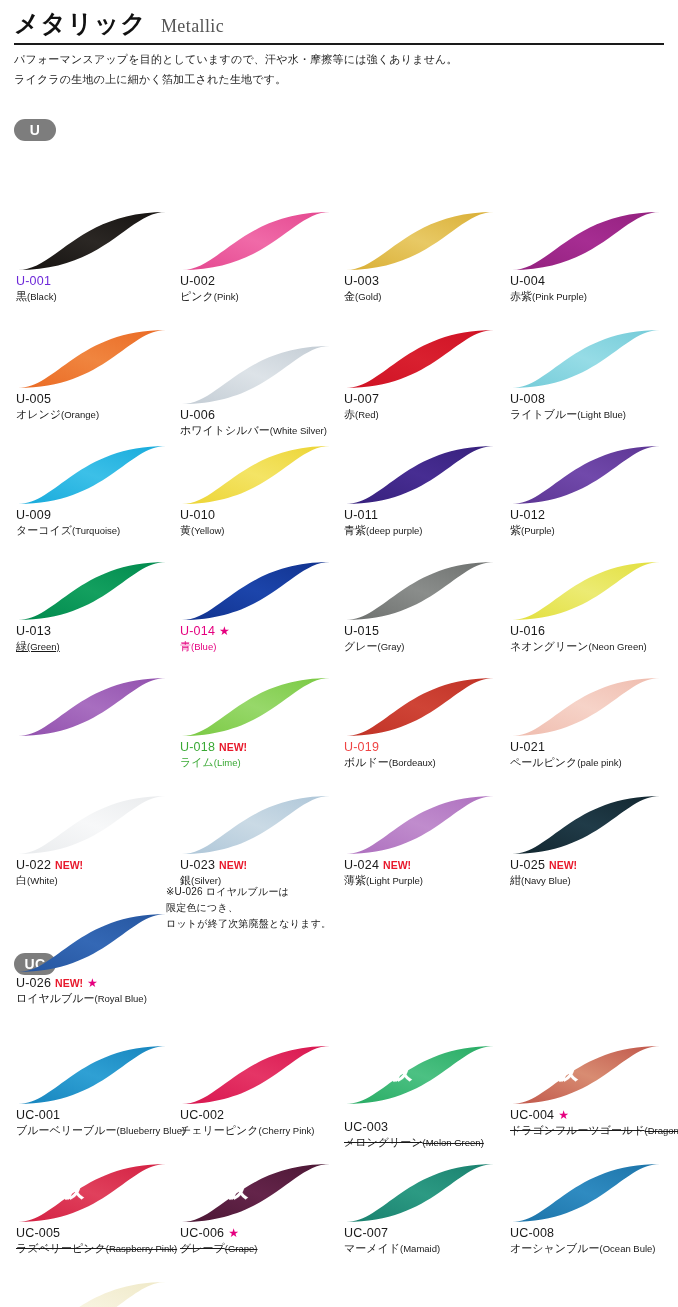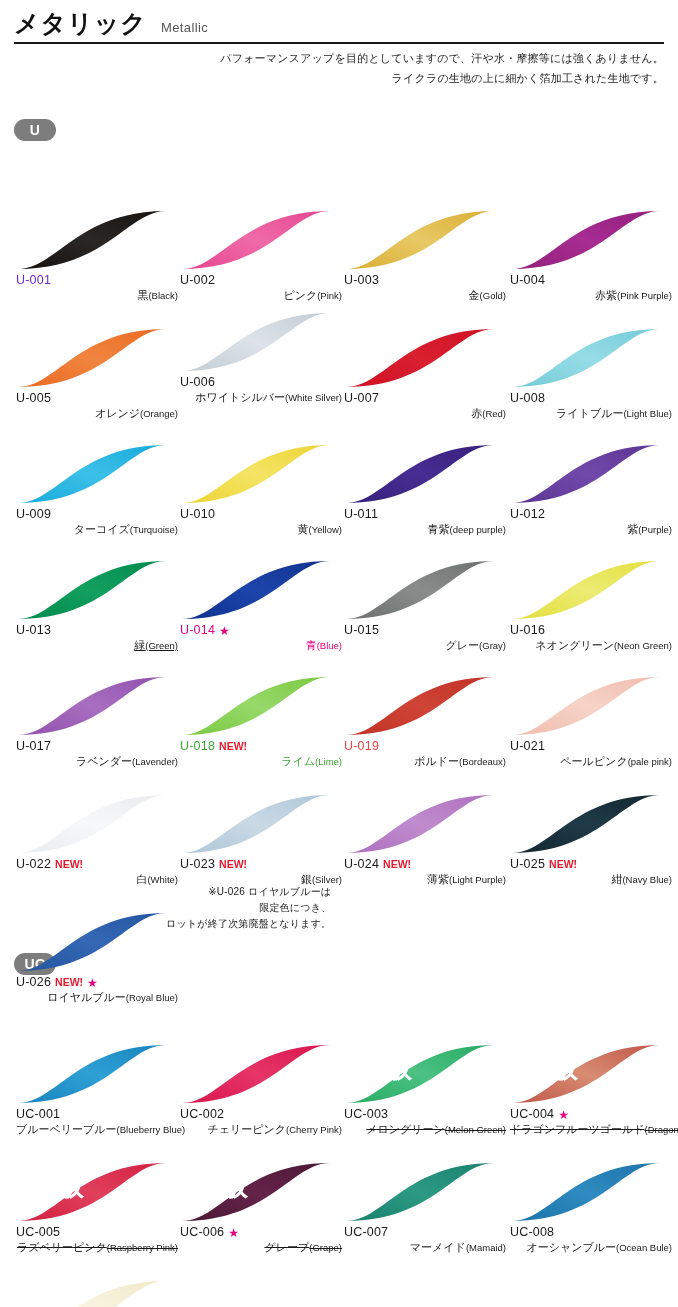--- a/index.html
+++ b/index.html
@@ -7,30 +7,30 @@
   body{
     width:678px;
     height:1307px;
     background:#ffffff;
     font-family:"Liberation Sans","DejaVu Sans",sans-serif;
     color:#1a1a1a;
     position:relative;
     overflow:hidden;
     -webkit-font-smoothing:antialiased;
   }
-  .page{position:relative;width:678px;height:951px;text-align:right;}
+  .page{position:relative;width:678px;height:951px;}
 
   
   .header{padding:10px 14px 0 14px;}
   .title-row{display:flex;align-items:baseline;gap:14px;}
   .title-jp{
     font-size:25px;font-weight:bold;letter-spacing:1px;color:#111;
     line-height:1.05;
   }
-  .title-en{font-size:13px;color:#555;font-weight:normal;letter-spacing:.4px;}
+  .title-en{font-size:18px;color:#555;font-weight:normal;letter-spacing:.4px;font-family:Liberation Serif, serif;}
   .rule{
     margin:6px 14px 0 14px;height:2px;background:#1a1a1a;width:650px;
   }
   .desc{padding:7px 14px 0 14px;}
   .desc p{margin:0 0 4px 0;font-size:11px;color:#222;line-height:1.45;letter-spacing:.2px;}
 
   
   .group-badge{
     position:absolute;
     width:42px;height:22px;border-radius:11px;
@@ -200,21 +200,21 @@
             <path d="M2,60 C40,60 62,2 150,2 C112,2 90,60 2,60 Z" fill="url(#g4)"></path>
           </svg>
         </div>
         <div class="labels">
           <div class="code-line">
             <span class="code" style="color: rgb(26, 26, 26);">U-005</span>
           </div>
           <div class="name-line" style="color: rgb(26, 26, 26);"><span>オレンジ</span><span class="name-en">(Orange)</span></div>
         </div>
       </div>
-      <div class="cell" style="left: 178px; top: 220px;">
+      <div class="cell" style="left: 178px; top: 252px;">
         <div class="swatch-wrap">
           <svg class="swatch" viewBox="0 0 152 62" preserveAspectRatio="none">
             <defs>
               <linearGradient id="g5" x1="0" y1="1" x2="1" y2="0">
                 <stop offset="0%" stop-color="#c3ccd4"></stop>
                 <stop offset="50%" stop-color="#dde3e8"></stop>
                 <stop offset="100%" stop-color="#c3ccd4"></stop>
               </linearGradient>
             </defs>
             <path d="M2,60 C40,60 62,2 150,2 C112,2 90,60 2,60 Z" fill="url(#g5)"></path>
@@ -434,26 +434,20 @@
             <defs>
               <linearGradient id="g16" x1="0" y1="1" x2="1" y2="0">
                 <stop offset="0%" stop-color="#9150ad"></stop>
                 <stop offset="50%" stop-color="#a86ec0"></stop>
                 <stop offset="100%" stop-color="#9150ad"></stop>
               </linearGradient>
             </defs>
             <path d="M2,60 C40,60 62,2 150,2 C112,2 90,60 2,60 Z" fill="url(#g16)"></path>
           </svg>
         </div>
-        <div class="labels">
-          <div class="code-line">
-            <span class="code" style="color: rgb(26, 26, 26);">U-017</span>
-          </div>
-          <div class="name-line" style="color: rgb(26, 26, 26);"><span>ラベンダー</span><span class="name-en">(Lavender)</span></div>
-        </div>
       </div>
       <div class="cell" style="left: 178px; top: 584px;">
         <div class="swatch-wrap">
           <svg class="swatch" viewBox="0 0 152 62" preserveAspectRatio="none">
             <defs>
               <linearGradient id="g17" x1="0" y1="1" x2="1" y2="0">
                 <stop offset="0%" stop-color="#7ac943"></stop>
                 <stop offset="50%" stop-color="#97d86a"></stop>
                 <stop offset="100%" stop-color="#7ac943"></stop>
               </linearGradient>
@@ -664,21 +658,21 @@
                 <stop offset="50%" stop-color="#4cc183"></stop>
                 <stop offset="100%" stop-color="#27ab63"></stop>
               </linearGradient>
             </defs>
             <path d="M2,60 C40,60 62,2 150,2 C112,2 90,60 2,60 Z" fill="url(#g27)"></path>
           </svg>
           <div class="haihan">廃版</div>
         </div>
         <div class="labels">
           <div class="code-line">
-            <span class="code" style="color: rgb(26, 26, 26);">UC-003</span>
+            <span class="code" style="color: rgb(26, 26, 26); margin-top: 12px;">UC-003</span>
           </div>
           <div class="name-line strike" style="color: rgb(26, 26, 26);"><span>メロングリーン</span><span class="name-en">(Melon Green)</span></div>
         </div>
       </div>
       <div class="cell" style="left: 508px; top: 952px;">
         <div class="swatch-wrap">
           <svg class="swatch" viewBox="0 0 152 62" preserveAspectRatio="none">
             <defs>
               <linearGradient id="g28" x1="0" y1="1" x2="1" y2="0">
                 <stop offset="0%" stop-color="#c0564a"></stop>

